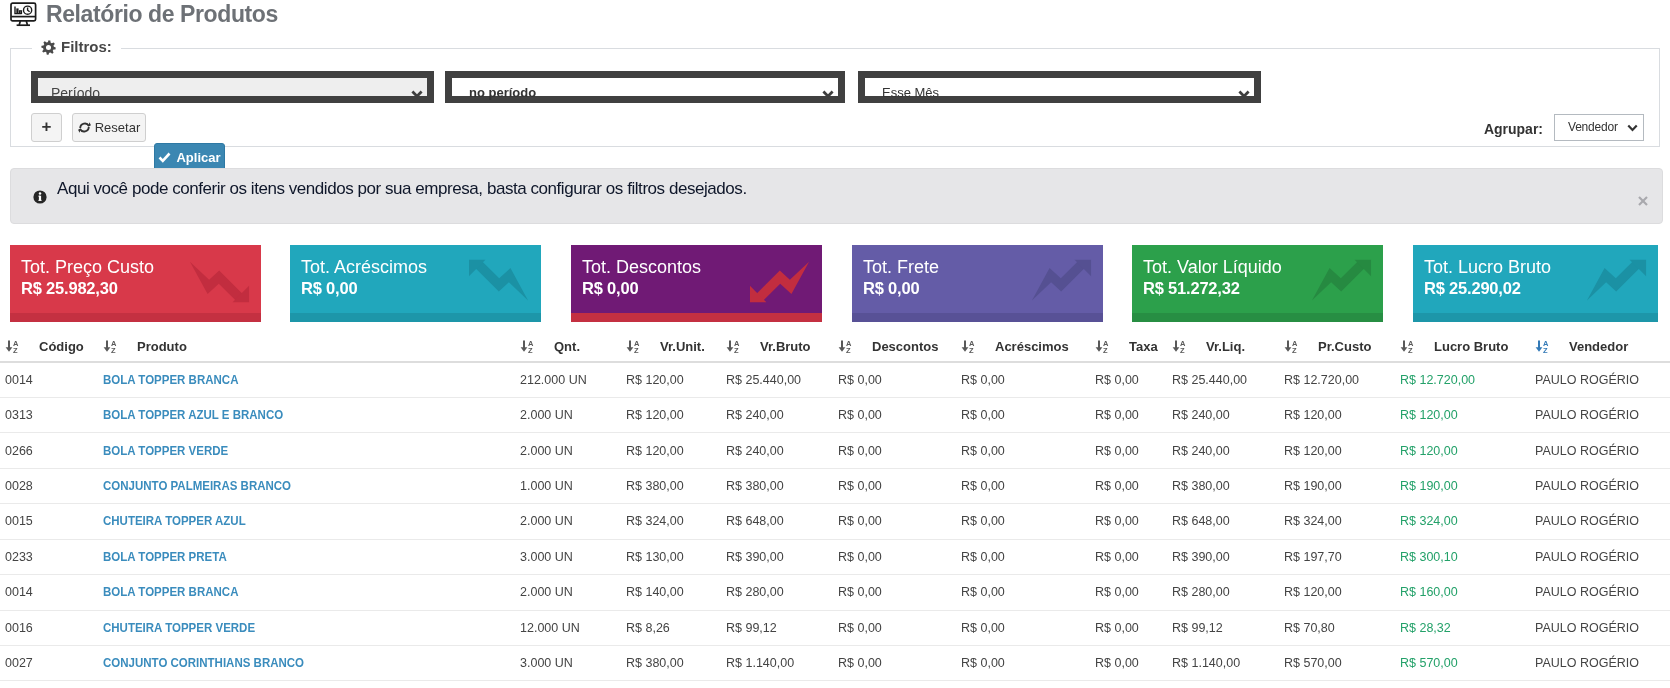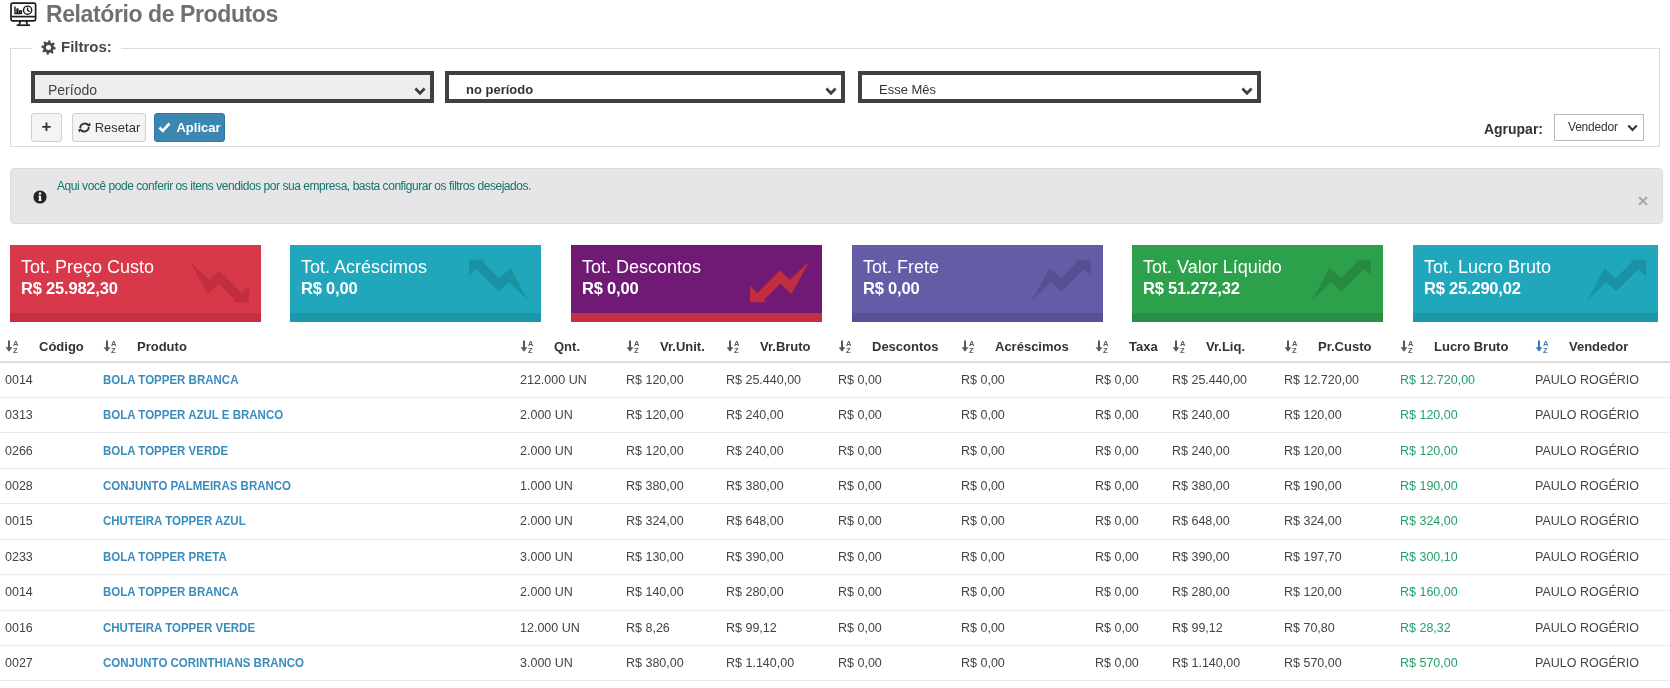--- a/index.html
+++ b/index.html
@@ -1,37 +1,37 @@
 <!DOCTYPE html>
 <html><head><meta charset="utf-8"><title>Relatório de Produtos</title><style>
 * { margin:0; padding:0; box-sizing:border-box; }
 html,body { width:1670px; height:688px; background:#fff; font-family:"Liberation Sans", sans-serif; position:relative; overflow:hidden; }
 .abs { position:absolute; }
 .h1ico { position:absolute; left:10px; top:2px; }
 h1 { position:absolute; left:46px; top:1px; font-size:23px; font-weight:bold; color:#6d7176; letter-spacing:-0.4px; }
 .fieldset { position:absolute; left:10px; top:48px; width:1650px; height:99px; border:1px solid #d9dce0; }
 .legend { position:absolute; left:21px; top:-11px; background:#fff; padding:0 9px; font-size:15px; font-weight:bold; color:#474747; }
 .legend svg { vertical-align:-3px; margin-right:5px; }
-.sel { position:absolute; height:32px; border:4px solid #404040; font-size:13px; color:#333; line-height:30px; padding-left:17px; background:#fff; }
+.sel { position:absolute; height:32px; border:7px solid #404040; font-size:13px; color:#333; line-height:30px; padding-left:17px; background:#fff; }
 .sel svg { position:absolute; right:4px; top:12px; }
 .sel1 { left:31px; top:71px; width:403px; background:#eee; font-size:14px; padding-left:13px; color:#444; }
 .sel2 { left:445px; top:71px; width:400px;font-weight:bold; }
 .sel3 { left:858px; top:71px; width:403px; }
 .btn { position:absolute; top:113px; height:29px; border:1px solid #cfcfcf; border-radius:3px; background:#f4f4f4; color:#333; font-size:13px; text-align:center; line-height:27px; }
 .bplus { left:31px; width:31px; font-size:17px; font-weight:bold; line-height:25px; }
 .breset { left:72px; width:74px; }
 .breset svg { vertical-align:-2px; }
-.bapply { left:154px; width:71px; background:#3b87b2; border-color:#2e79a4; color:#fff; font-weight:bold; }
+.bapply { left:154px; width:71px; background:#3b87b2; border-color:#2e79a4; color:#fff; font-weight:bold;margin-top:30px; }
 .bapply svg { vertical-align:-1px; }
 .agr { position:absolute; left:1437px; top:121px; width:106px; text-align:right; font-size:14px; font-weight:bold; color:#333; }
 .selg { position:absolute; left:1554px; top:114px; width:90px; height:27px; border:1px solid #b4bac0; background:#fff; font-size:12px; color:#333; line-height:25px; padding-left:13px; letter-spacing:-0.2px; }
 .selg svg { position:absolute; right:5px; top:9px; }
 .alert { position:absolute; left:10px; top:168px; width:1653px; height:56px; background:#e6e6e8; border:1px solid #dcdcde; border-radius:4px; }
 .alert .ico { position:absolute; left:22px; top:21px; }
-.al1 { position:absolute; left:46px; top:10px; font-size:12px; letter-spacing:-0.45px; color:#0f766e; }
+.al1 { position:absolute; left:46px; top:10px; font-size:17px; letter-spacing:-0.45px; color:#0f172a; }
 .al2 { position:absolute; left:46px; top:32px; font-size:12.5px; letter-spacing:-0.68px; color:#444; }
 .alx { position:absolute; right:14px; top:23px; }
 .tile { position:absolute; top:245px; height:77px; color:#fff; }
 .tt { position:absolute; left:11px; top:12px; font-size:18px; }
 .tv { position:absolute; left:11px; top:34px; font-size:16.5px; font-weight:bold; letter-spacing:-0.2px; }
 .trend { position:absolute; right:11px; top:14px; }
 .strip { position:absolute; left:0; bottom:0; width:100%; height:9px; }
 .rep { position:absolute; left:0; top:332px; width:1670px; border-collapse:collapse; table-layout:fixed; font-size:12.5px; color:#444; }
 .rep th { height:30px; text-align:left; padding-left:5px; font-size:13px; color:#333; border-bottom:2px solid #ddd; white-space:nowrap; }
 .rep th span { margin-left:20px; }

